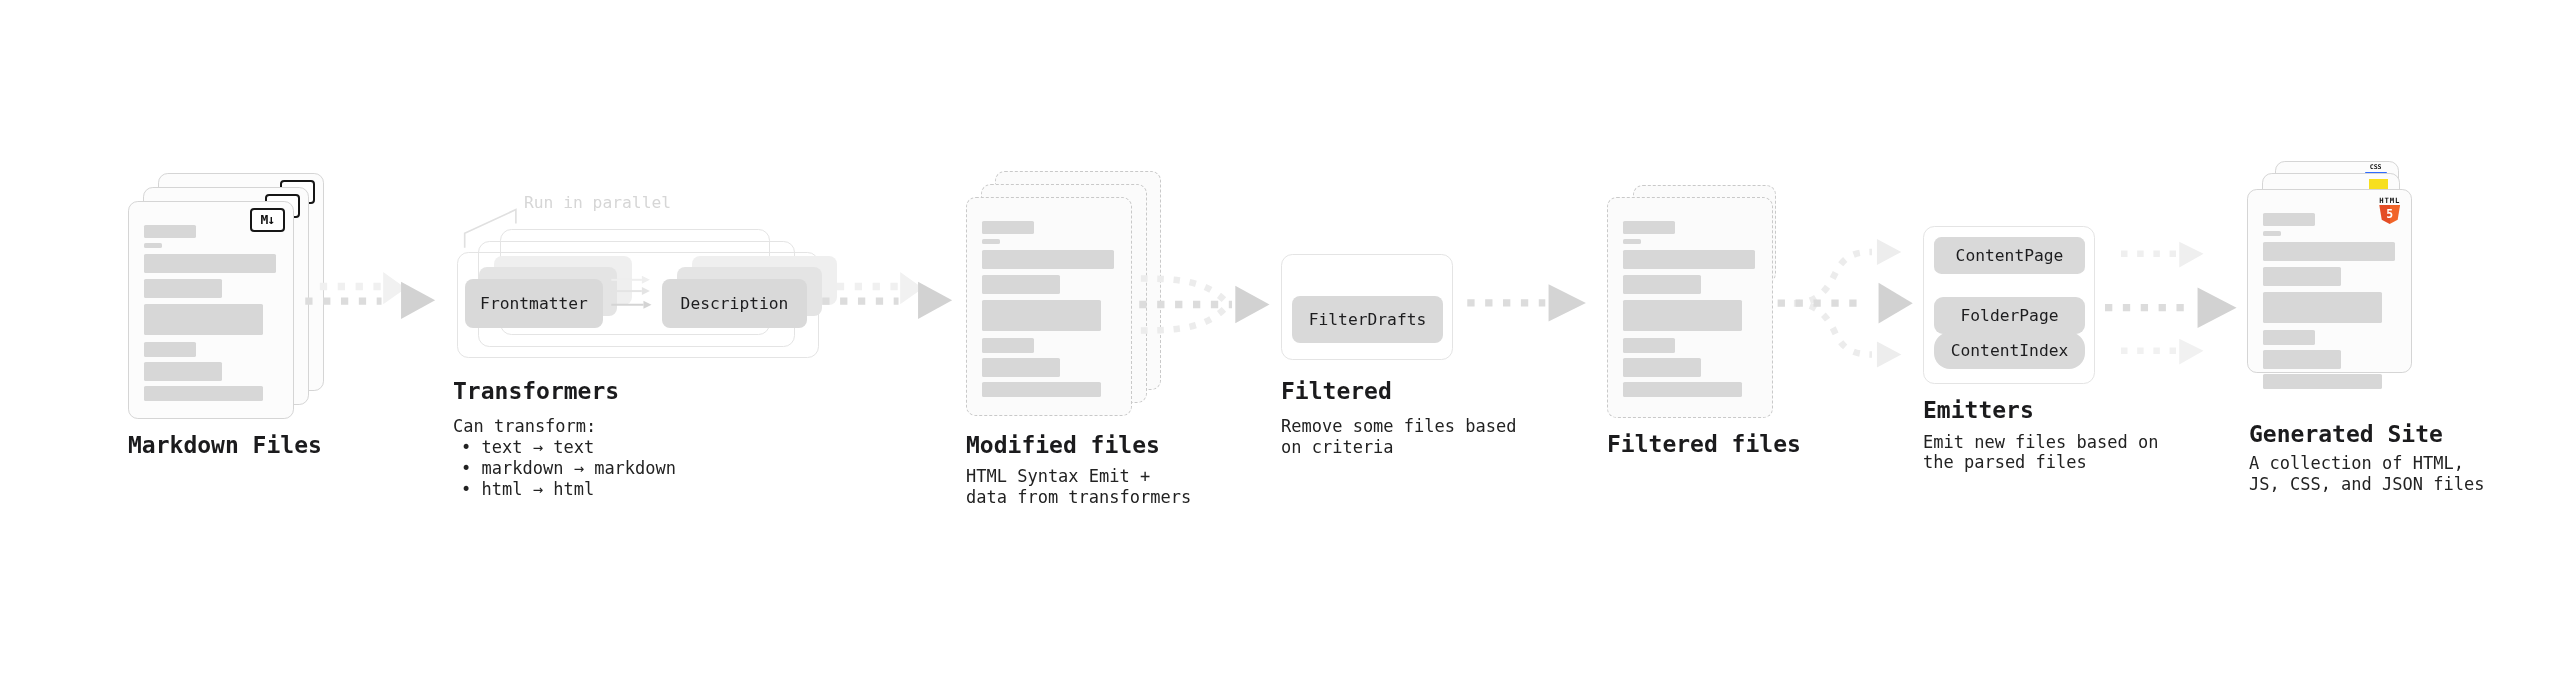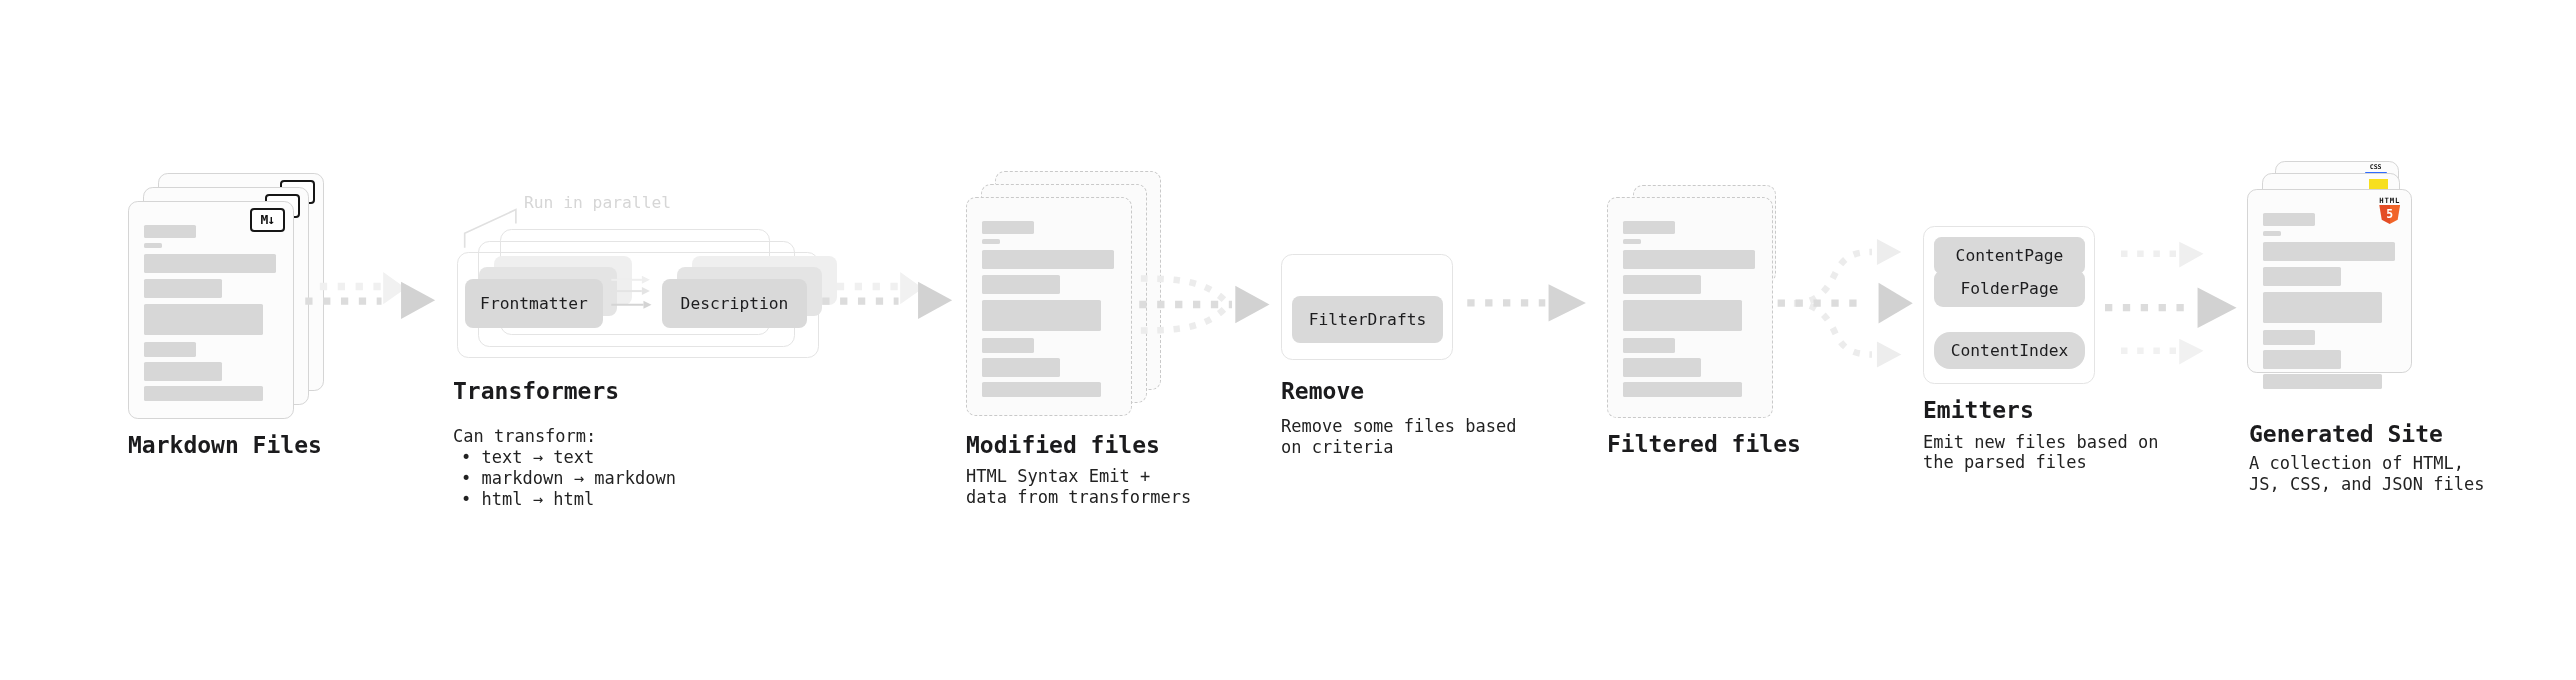--- a/index.html
+++ b/index.html
@@ -99,21 +99,21 @@
     <svg class="abs" style="left:611px;top:275px;" width="44" height="37" viewBox="0 0 54 46">
       <line x1="0" y1="6" x2="38" y2="6" stroke="#eeeeee" stroke-width="2.5"></line>
       <polygon points="38,1 38,11 48,6" fill="#eeeeee"></polygon>
       <line x1="0" y1="20" x2="38" y2="20" stroke="#e4e4e4" stroke-width="2.5"></line>
       <polygon points="38,15 38,25 48,20" fill="#e4e4e4"></polygon>
       <line x1="0" y1="37" x2="40" y2="37" stroke="#d4d4d4" stroke-width="2.5"></line>
       <polygon points="40,32 40,42 50,37" fill="#d4d4d4"></polygon>
     </svg>
 
     <div class="stage-label" style="left:453px;top:378px;">Transformers</div>
-    <div class="stage-desc" style="left:453px;top:416px;margin-top:10px;">
+    <div class="stage-desc" style="left:453px;top:416px;">
       <span class="line">Can transform:</span>
       <span class="line indent">• text → text</span>
       <span class="line indent">• markdown → markdown</span>
       <span class="line indent">• html → html</span>
     </div>
   </div>
 
   <svg class="abs" style="left:819px;top:270px;" width="138" height="59" viewBox="0 0 170 72">
     <line x1="22" y1="20" x2="104" y2="20" stroke="#f0f0f0" stroke-width="9" stroke-dasharray="9 13"></line>
     <polygon points="100,2 100,42 128,22" fill="#f1f1f1"></polygon>
@@ -146,21 +146,21 @@
   <svg class="abs" style="left:1136px;top:254px;" width="140" height="101" viewBox="0 0 172 124">
     <path d="M6,30 C55,30 85,34 108,56" fill="none" stroke="#ececec" stroke-width="8" stroke-dasharray="8 12"></path>
     <path d="M6,94 C55,94 85,90 108,68" fill="none" stroke="#ececec" stroke-width="8" stroke-dasharray="8 12"></path>
     <line x1="4" y1="62" x2="118" y2="62" stroke="#dcdcdc" stroke-width="9" stroke-dasharray="9 13"></line>
     <polygon points="122,39 122,85 164,62" fill="#d2d2d2"></polygon>
   </svg>
 
   <div>
     <div class="outline-box solidbg" style="left:1281px;top:254px;width:172px;height:106px;"></div>
     <div class="pill" style="left:1292px;top:280px;width:151px;height:47px;margin-top:16px;">FilterDrafts</div>
-    <div class="stage-label" style="left:1281px;top:378px;">Remove</div>
+    <div class="stage-label" style="left:1281px;top:378px;">Filtered</div>
     <div class="stage-desc" style="left:1281px;top:416px;">
       <span class="line">Remove some files based</span>
       <span class="line">on criteria</span>
     </div>
   </div>
 
   <svg class="abs" style="left:1464px;top:272px;" width="126" height="65" viewBox="0 0 155 80">
     <line x1="4" y1="38" x2="100" y2="38" stroke="#dcdcdc" stroke-width="9" stroke-dasharray="9 13"></line>
     <polygon points="104,15 104,61 150,38" fill="#d4d4d4"></polygon>
   </svg>
@@ -187,21 +187,21 @@
     <path d="M22,85 C45,85 60,95 72,120 C82,142 95,148 118,148" fill="none" stroke="#ececec" stroke-width="8" stroke-dasharray="8 12"></path>
     <line x1="2" y1="85" x2="112" y2="85" stroke="#dcdcdc" stroke-width="9" stroke-dasharray="9 13"></line>
     <polygon points="124,6 124,38 154,22" fill="#ededed"></polygon>
     <polygon points="126,60 126,110 168,85" fill="#d2d2d2"></polygon>
     <polygon points="124,132 124,164 154,148" fill="#ededed"></polygon>
   </svg>
 
   <div>
     <div class="outline-box solidbg" style="left:1923px;top:226px;width:172px;height:158px;"></div>
     <div class="pill" style="left:1934px;top:237px;width:151px;height:37px;border-radius:7.3px;">ContentPage</div>
-    <div class="pill" style="left:1934px;top:270px;width:151px;height:37px;border-radius:9px;">FolderPage</div>
+    <div class="pill" style="left:1934px;top:297px;width:151px;height:37px;border-radius:9px;">FolderPage</div>
     <div class="pill" style="left:1934px;top:332px;width:151px;height:37px;border-radius:16px;">ContentIndex</div>
     <div class="stage-label" style="left:1923px;top:397px;">Emitters</div>
     <div class="stage-desc" style="left:1923px;top:432px;line-height:20.3px;">
       <span class="line">Emit new files based on</span>
       <span class="line">the parsed files</span>
     </div>
   </div>
 
   <svg class="abs" style="left:2121px;top:240px;" width="89" height="32.5" viewBox="0 0 110 40">
     <line x1="0" y1="17" x2="68" y2="17" stroke="#efefef" stroke-width="8" stroke-dasharray="8 12"></line>

